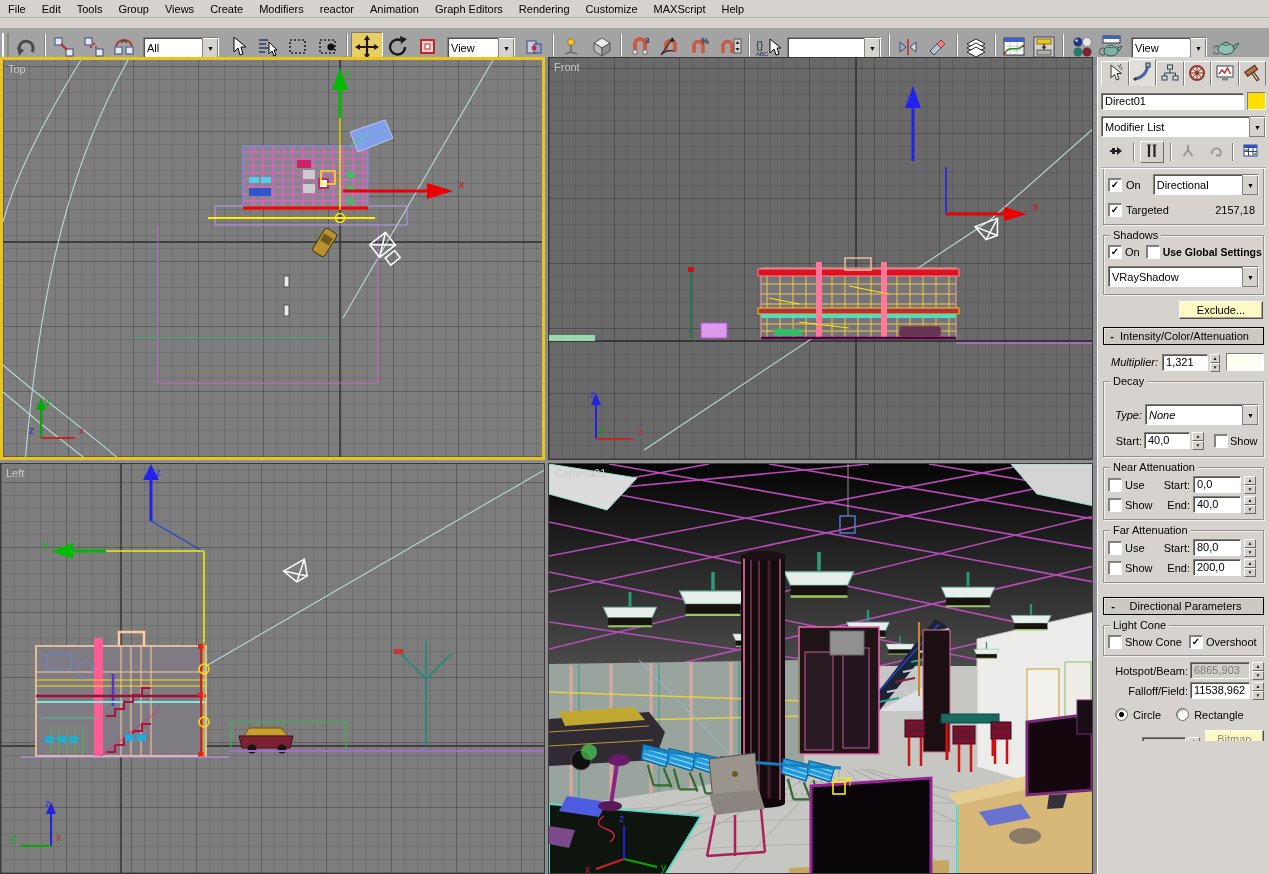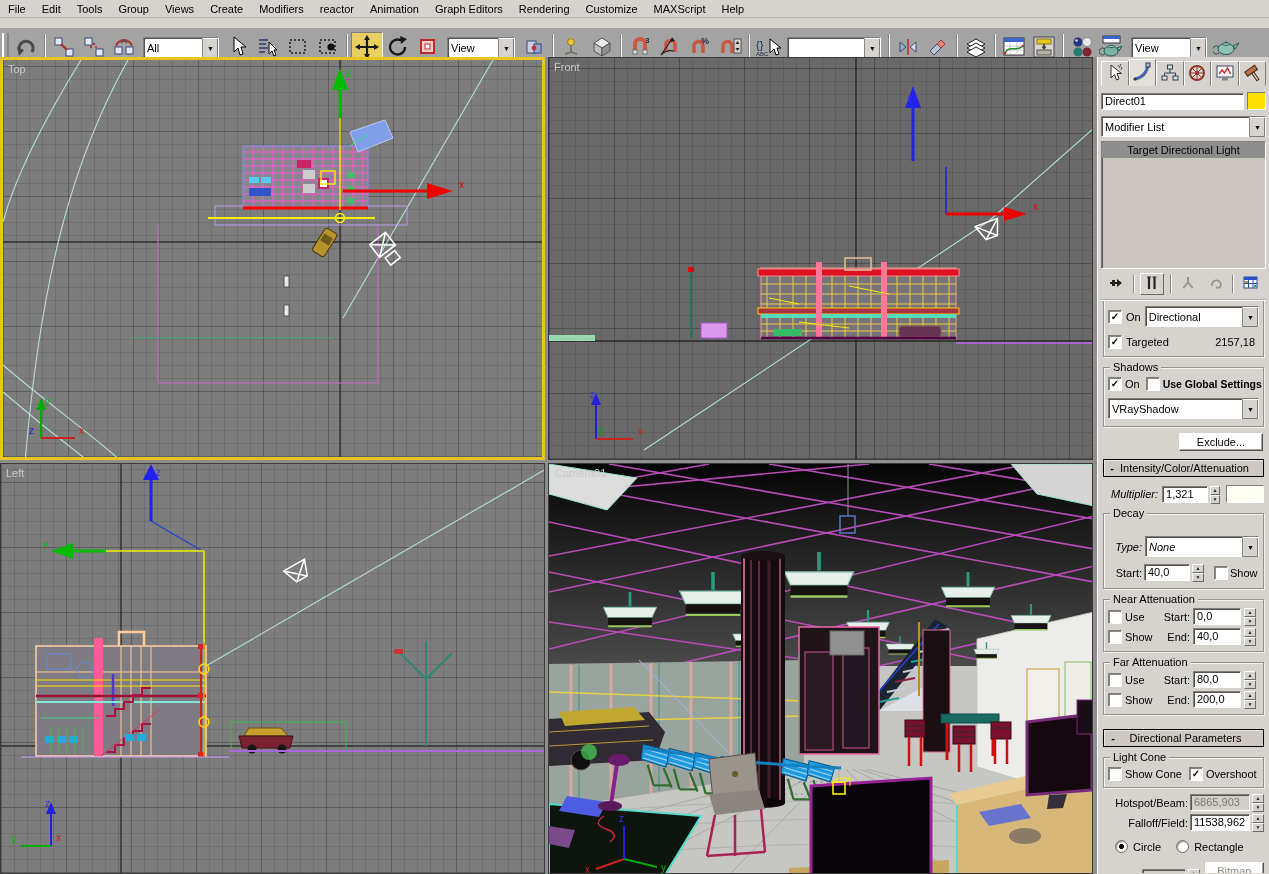--- a/index.html
+++ b/index.html
@@ -58,21 +58,21 @@
   .radio{width:11px;height:11px;border-radius:50%;background:#fff;border:1px solid #6e6a65;
          box-shadow:inset 1px 1px 1px #9a968f;flex:0 0 auto;}
   .radio.sel{background:radial-gradient(circle at 50% 50%, #000 0 2.2px, #fff 2.8px);}
   .grp{position:relative;border:1px solid #94908a;box-shadow:1px 1px 0 #f4f2ef, inset 1px 1px 0 #f4f2ef;
        margin:10px 2px 4px 2px;padding:8px 4px 5px 4px;}
   .grp>.gl{position:absolute;top:-7px;left:6px;background:#d6d3ce;padding:0 3px;}
   .roll{height:16px;margin:8px 2px 6px 2px;background:#cdc9c2;border:1px solid #000;
         display:flex;align-items:center;box-shadow:inset 1px 1px 0 #e9e6e1;}
   .roll .dash{width:18px;text-align:center;font-weight:bold;}
   .roll .rt{flex:1;text-align:center;margin-right:14px;}
-  .btn{background:#ffffff;border:1px solid;border-color:#fff #55524e #55524e #fff;
+  .btn{background:#fef9c3;border:1px solid;border-color:#fff #55524e #55524e #fff;
        box-shadow:inset -1px -1px 0 #a5a29c;text-align:center;padding:2px 8px;}
   .btn.dis{color:#8d897f;}
   .lbl{white-space:nowrap;}
   #stacklist{height:126px;background:#cbc7c0;border:1px solid;border-color:#807c77 #fff #fff #807c77;
              box-shadow:inset 1px 1px 0 #55524e;margin-top:4px;}
   #stackrow{height:16px;background:#8e8e8e;text-align:center;line-height:16px;color:#000;}
   #stackbtns{display:flex;align-items:center;justify-content:space-between;height:26px;padding:2px 4px 2px 4px;
              border-bottom:2px groove #fff;}
   .sbtn{width:22px;height:20px;display:flex;align-items:center;justify-content:center;}
   .sbtn.raised{border:1px solid;border-color:#fff #6e6a65 #6e6a65 #fff;}
@@ -772,23 +772,20 @@
     <div class="row" style="margin-top:6px;gap:3px;">
       <div class="fld" style="flex:1;">Direct01</div>
       <div style="width:17px;height:16px;background:#ffdf00;border:1px solid;border-color:#807c77 #fff #fff #807c77;"></div>
     </div>
 
     <div class="dd" style="margin-top:6px;">
         <span class="dd-val">Modifier List</span>
         <span class="dd-btn">▼</span>
       </div>
 
-    <div id="stacklist">
-      <div id="stackrow">Target Directional Light</div>
-    </div>
 
     <div id="stackbtns">
       <div class="sbtn">
           <span><svg width="16" height="16">
               <path d="M2 8 h8" stroke="#222" stroke-width="2"></path>
               <polygon points="9,4 14,8 9,12" fill="#222"></polygon>
               <rect x="4" y="5" width="3" height="6" fill="#222"></rect>
             </svg></span>
         </div>
       <div class="ssep"></div>
@@ -821,21 +818,21 @@
         </div>
     </div>
 
     <div style="overflow:hidden;height:572px;">
 
       <div class="grp" style="margin-top:-6px;">
 
         <div class="row" style="gap:4px;margin-top:2px;">
           <div class="cb">✓</div>
           <span class="lbl">On</span>
-          <div class="dd" style="flex:1;margin-left:0;">
+          <div class="dd" style="flex:1;margin-left:8px;">
               <span class="dd-val">Directional</span>
               <span class="dd-btn">▼</span>
             </div>
         </div>
         <div class="row" style="gap:4px;margin-top:8px;margin-bottom:2px;">
           <div class="cb">✓</div>
           <span class="lbl">Targeted</span>
           <span style="flex:1;text-align:right;padding-right:4px;">2157,18</span>
         </div>
       </div>

